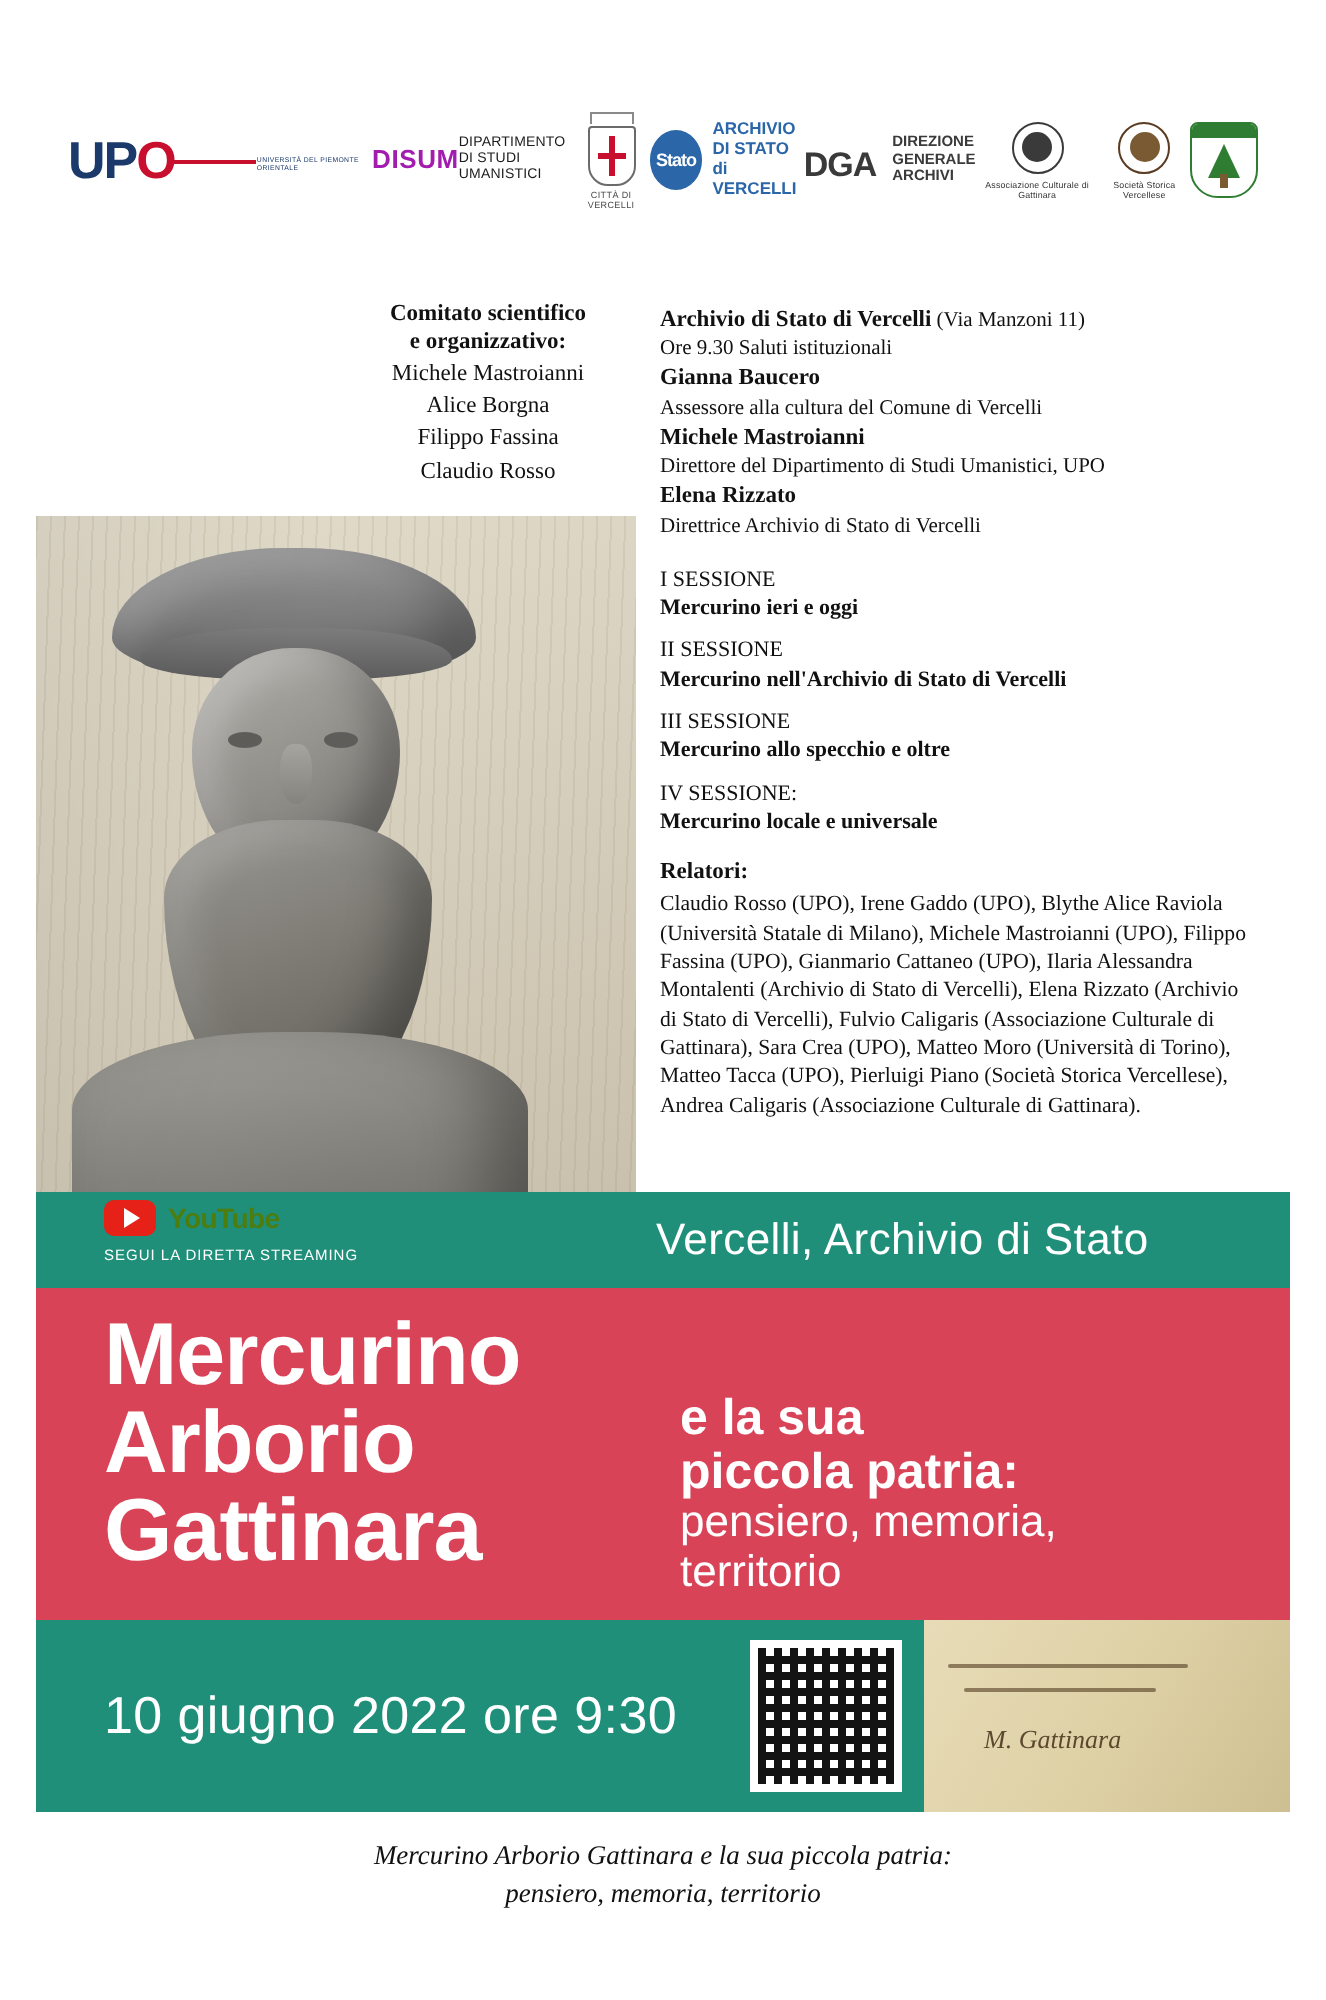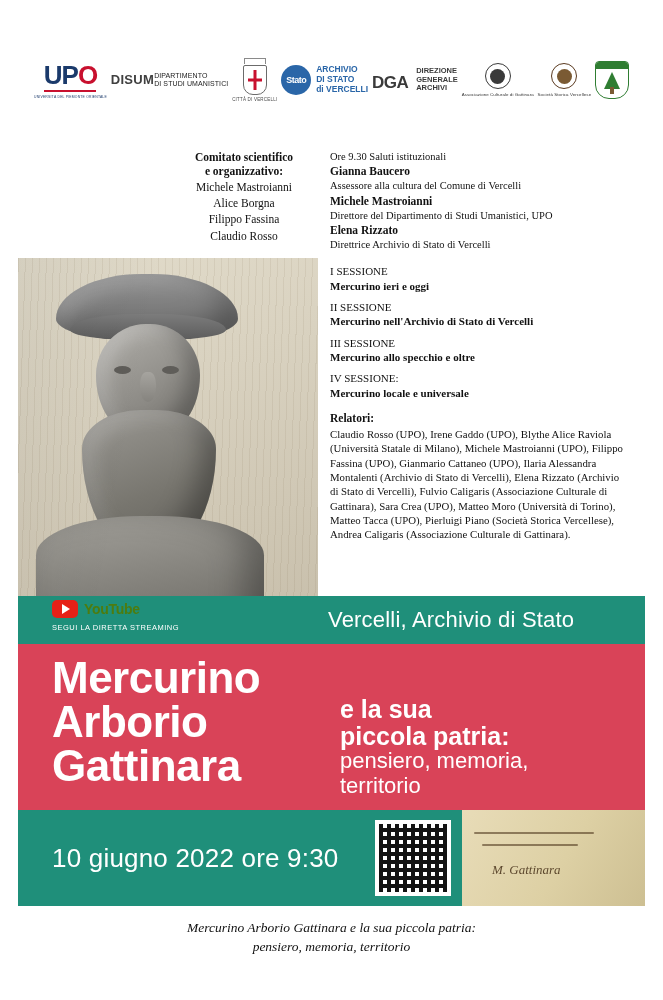--- a/index.html
+++ b/index.html
@@ -19,35 +19,35 @@
   .logo-strip {
     position: absolute;
     top: 52px; left: 34px; right: 34px;
     height: 56px;
     display: flex;
     align-items: center;
     justify-content: space-between;
   }
   .logo { display: flex; align-items: center; }
 
-  .logo-upo { display: flex; flex-direction: column; align-items: center; }
+  .logo-upo { display: flex; flex-direction: row; align-items: center; }
   .logo-upo .mark {
     font-family: "Liberation Sans", sans-serif;
     font-weight: bold; font-size: 26px; letter-spacing: -1px;
     color: #1b3a6b; line-height: 1;
   }
   .logo-upo .mark .dot { color: #c8102e; }
   .logo-upo .sub {
     font-family: "Liberation Sans", sans-serif;
     font-size: 3.4px; color: #1b3a6b; letter-spacing: .2px; margin-top: 3px;
   }
   .logo-upo .rule { width: 52px; height: 2px; background: #c8102e; margin-top: 2px; }
 
   .logo-disum { font-family: "Liberation Sans", sans-serif; line-height: 1.15; }
-  .logo-disum .t1 { font-weight: bold; font-size: 13px; color: #404040; letter-spacing: .3px; }
+  .logo-disum .t1 { font-weight: bold; font-size: 13px; color: #a21caf; letter-spacing: .3px; }
   .logo-disum .t2 { font-size: 7px; color: #1b1b1b; letter-spacing: .1px; }
 
   .logo-vercelli { display: flex; flex-direction: column; align-items: center; }
   .logo-vercelli .shield {
     width: 24px; height: 30px; background: #ffffff;
     border: 1.5px solid #6b6b6b;
     border-radius: 2px 2px 10px 10px;
     position: relative;
   }
   .logo-vercelli .shield:before {
@@ -375,20 +375,23 @@
   <div class="committee">
     <div class="head">Comitato scientifico</div>
     <div class="head">e organizzativo:</div>
     <div class="name">Michele Mastroianni</div>
     <div class="name">Alice Borgna</div>
     <div class="name">Filippo Fassina</div>
     <div class="name">Claudio Rosso</div>
   </div>
 
   <div class="program">
+    <div>
+      <span class="b">Archivio di Stato di Vercelli</span><span class="n"> (Via Manzoni 11)</span>
+    </div>
     <div class="n">Ore 9.30 Saluti istituzionali</div>
 
     <div class="b">Gianna Baucero</div>
     <div class="n">Assessore alla cultura del Comune di Vercelli</div>
     <div class="b">Michele Mastroianni</div>
     <div class="n">Direttore del Dipartimento di Studi Umanistici, UPO</div>
     <div class="b">Elena Rizzato</div>
     <div class="n">Direttrice Archivio di Stato di Vercelli</div>
 
     <div class="gap-m"></div>

